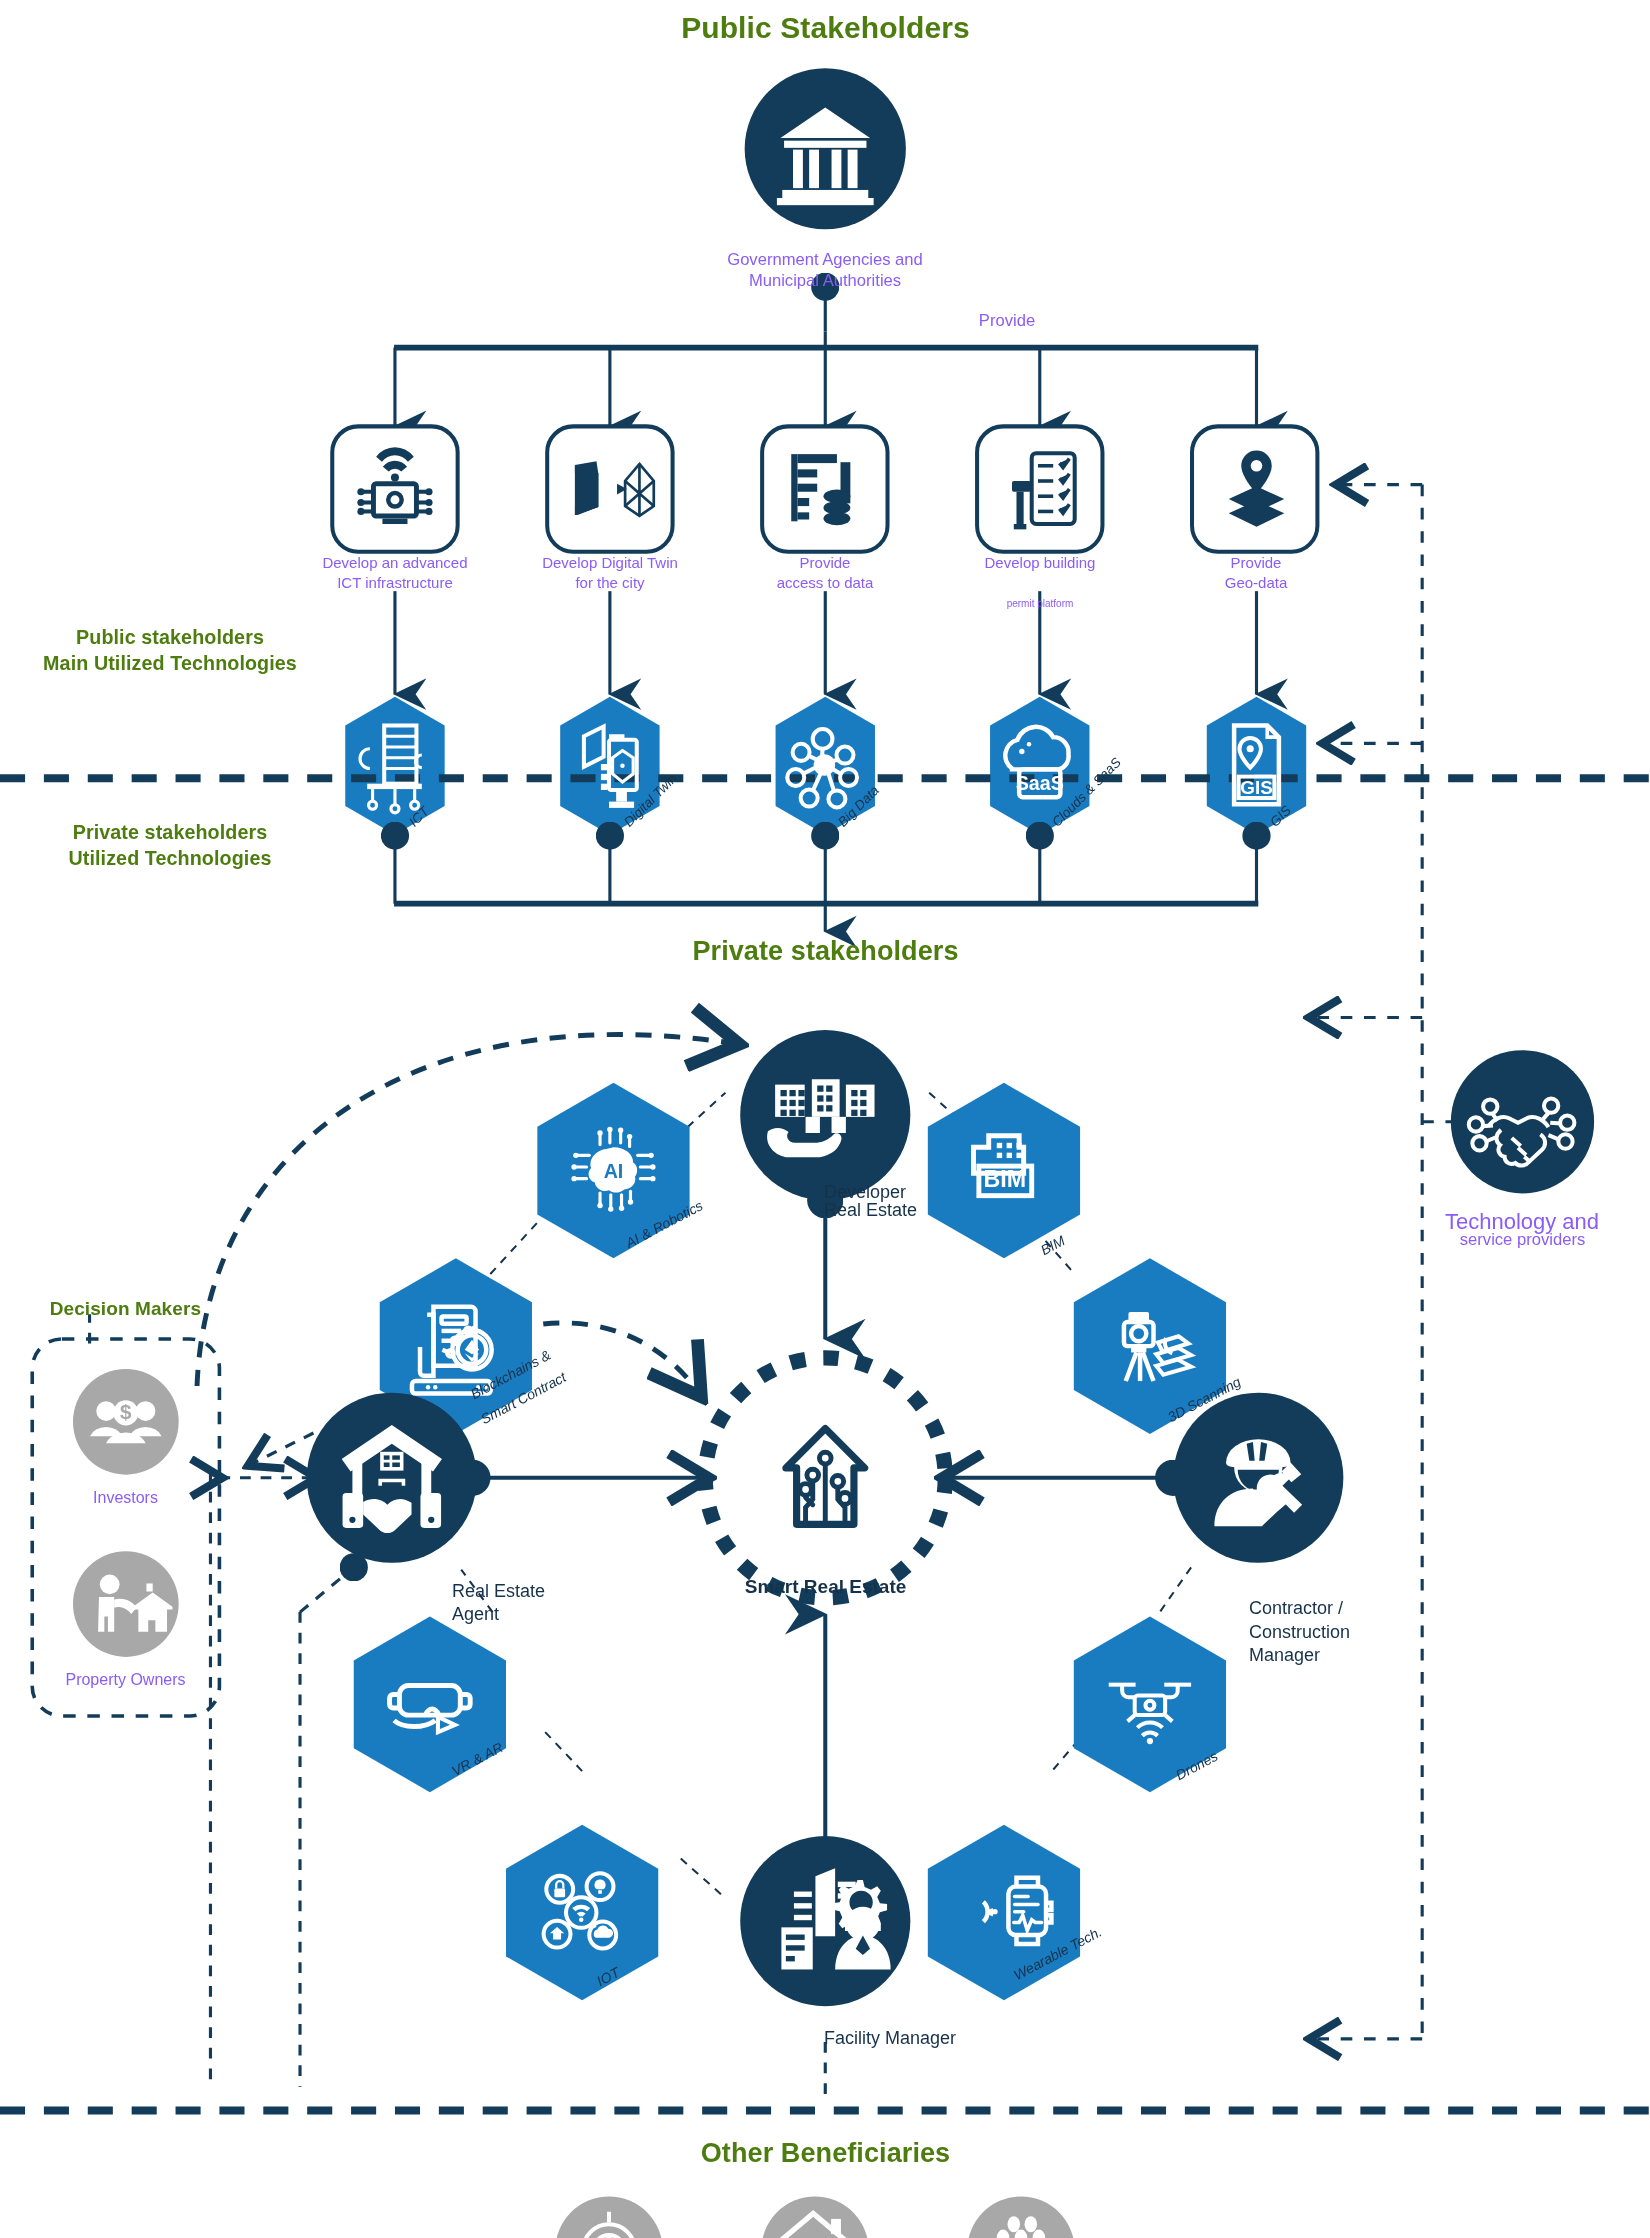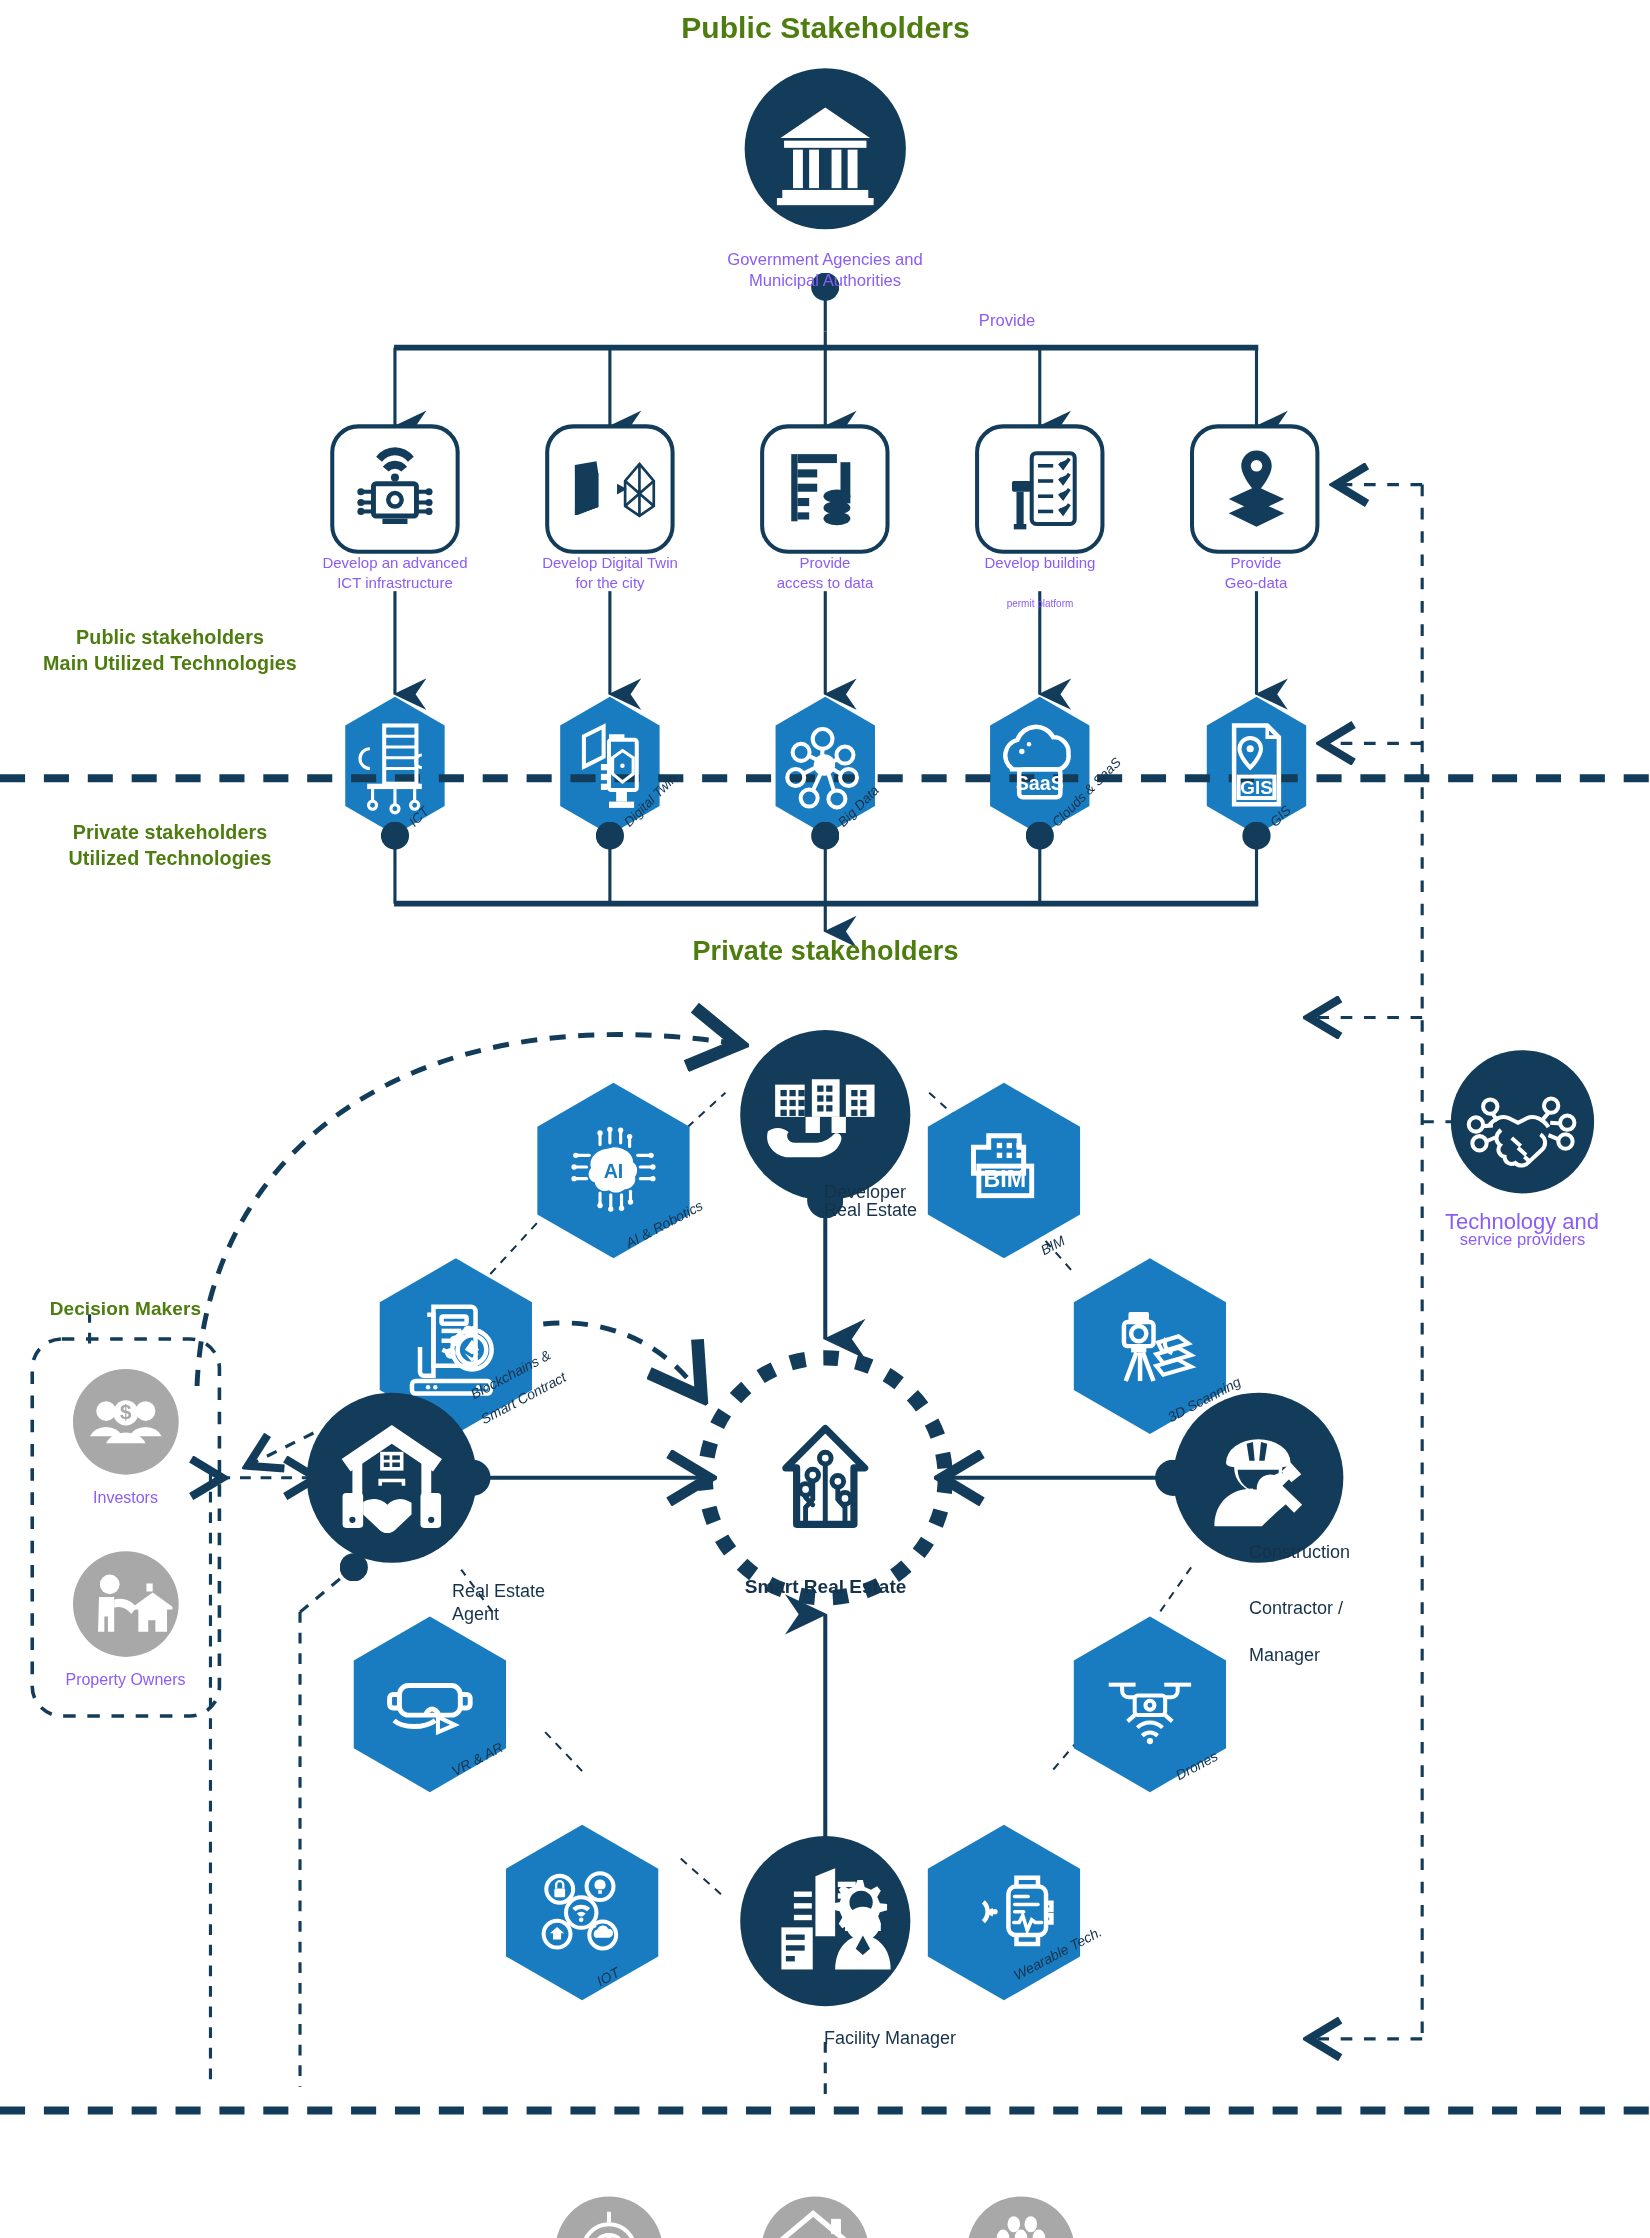--- a/index.html
+++ b/index.html
@@ -733,21 +733,21 @@
 <div class="hexlabel" style="left:835px;top:819px;transform:rotate(-45deg);">Big Data</div>
 <div class="hexlabel" style="left:1049px;top:819px;transform:rotate(-45deg);">Clouds &amp; SaaS</div>
 <div class="hexlabel" style="left:1267px;top:819px;transform:rotate(-45deg);">GIS</div>
 
 <div class="ttl" style="left:0;top:936px;width:1651px;font-size:27px;">Private stakeholders</div>
 
 <div class="node-lbl" style="left:824px;top:1200px;width:224px;font-size:18px;text-align:left;">Real Estate</div>
 <div class="node-lbl" style="left:824px;top:1182px;width:224px;font-size:18px;text-align:left;">Developer</div>
 
 <div class="node-lbl" style="left:1249px;top:1598px;width:233px;font-size:18px;text-align:left;">Contractor  /</div>
-<div class="node-lbl" style="left:1249px;top:1542px;width:233px;font-size:18px;text-align:left;">Construction</div>
+<div class="node-lbl" style="left:1249px;top:1622px;width:233px;font-size:18px;text-align:left;">Construction</div>
 <div class="node-lbl" style="left:1249px;top:1645px;width:233px;font-size:18px;text-align:left;">Manager</div>
 
 <div class="node-lbl" style="left:824px;top:2028px;width:278px;font-size:18px;text-align:left;">Facility  Manager</div>
 
 <div class="node-lbl" style="left:452px;top:1581px;width:224px;font-size:18px;text-align:left;">Real Estate</div>
 <div class="node-lbl" style="left:452px;top:1604px;width:224px;font-size:18px;text-align:left;">Agent</div>
 
 <div class="node-lbl" style="left:691px;top:1576px;width:269px;font-size:19px;font-weight:bold;">Smart Real Estate</div>
 
 <div class="hexlabel" style="left:623px;top:1237px;transform:rotate(-28deg);font-size:14px;">AI &amp; Robotics</div>
@@ -760,15 +760,16 @@
 <div class="hexlabel" style="left:468px;top:1388px;transform:rotate(-28deg);font-size:14px;">Blockchains &amp;</div>
 <div class="hexlabel" style="left:478px;top:1413px;transform:rotate(-28deg);font-size:14px;">Smart Contract</div>
 
 <div class="ttl" style="left:13.4px;top:1298px;width:224px;font-size:19px;">Decision Makers</div>
 <div class="lbl" style="left:36px;top:1489px;width:179px;font-size:16px;">Investors</div>
 <div class="lbl" style="left:27px;top:1671px;width:197px;font-size:16px;">Property Owners</div>
 
 <div class="lbl" style="left:1419px;top:1209px;width:206px;font-size:22px;">Technology and</div>
 <div class="lbl" style="left:1415px;top:1230px;width:215px;font-size:16.6px;">service providers</div>
 
+<div class="ttl" style="left:0;top:2138px;width:1651px;font-size:27px;">Other Beneficiaries</div>
 
 </div>
 
 
 </body></html>

